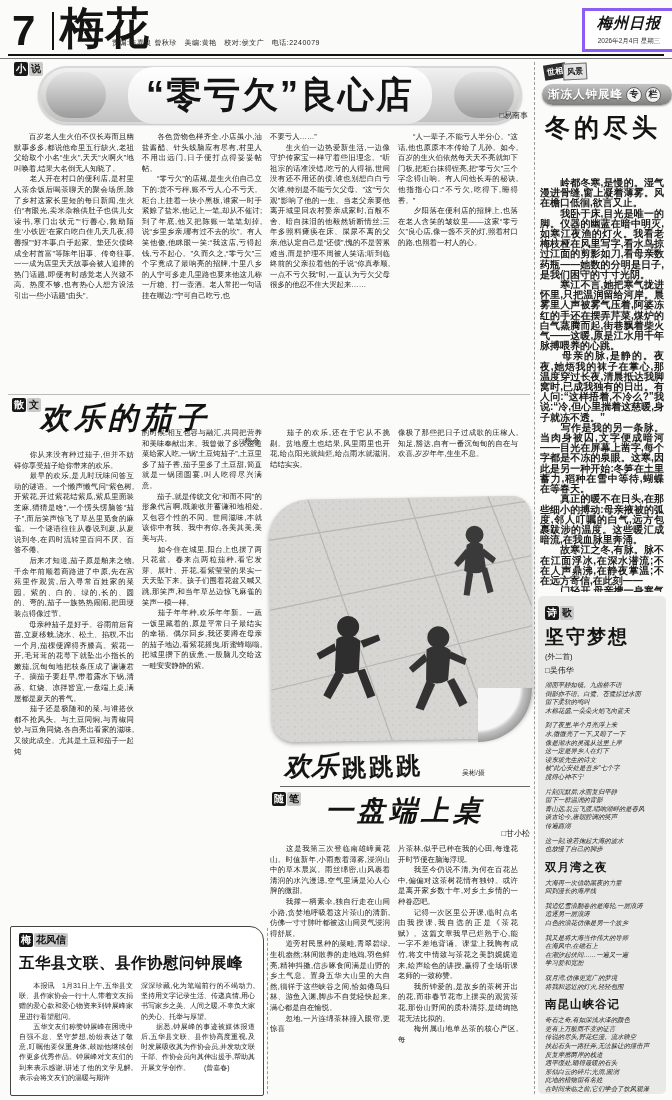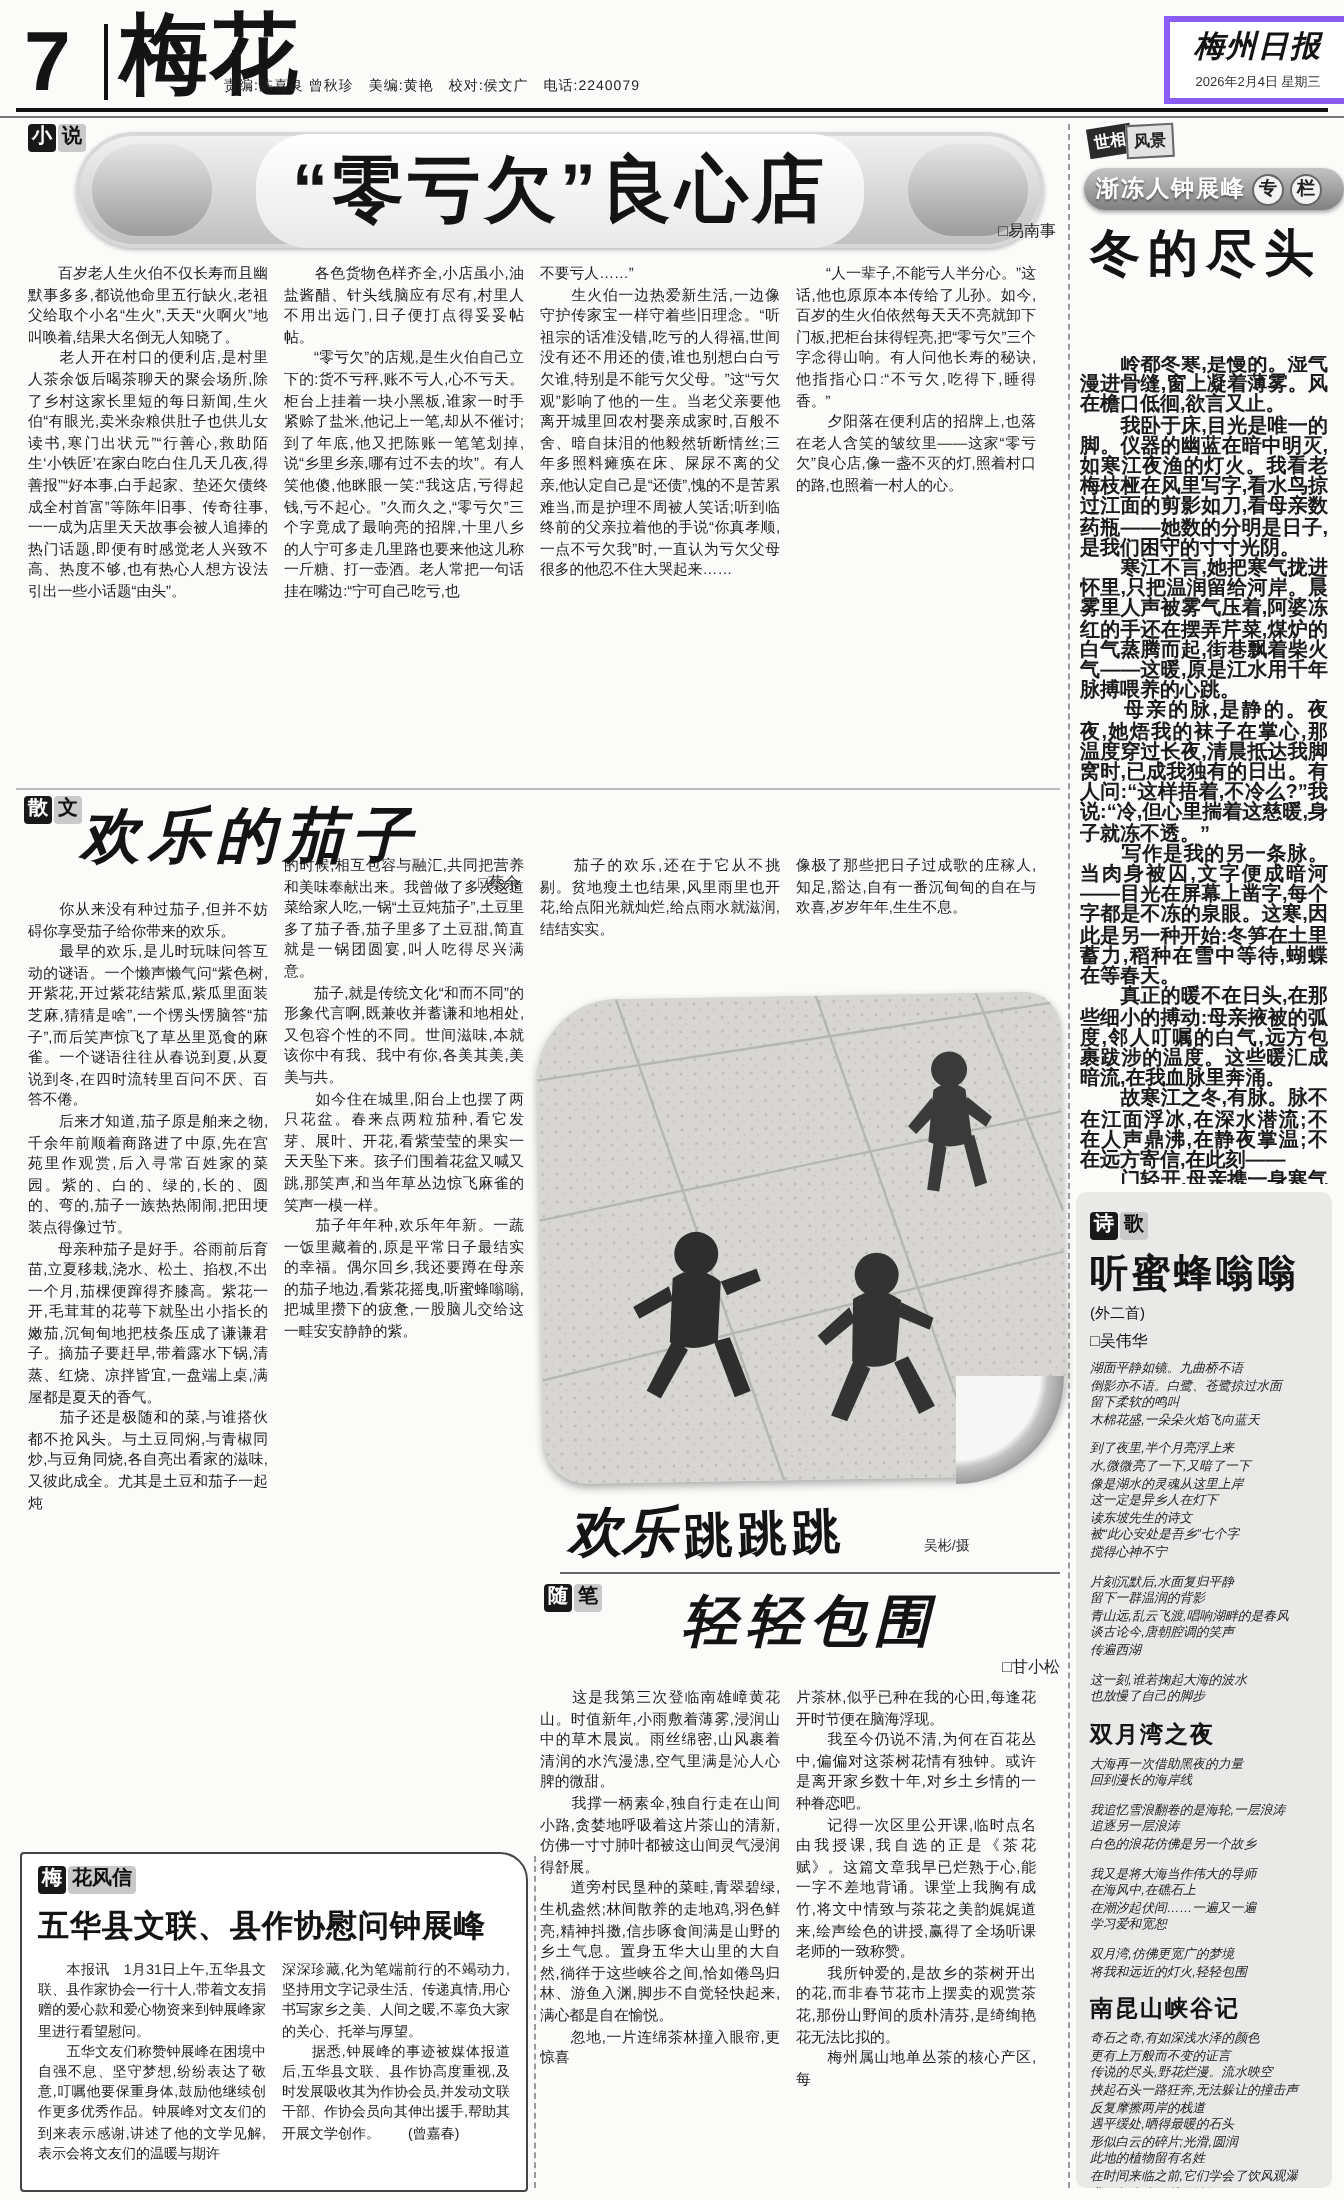--- a/index.html
+++ b/index.html
@@ -177,21 +177,21 @@
     <span class="cap-script">欢乐</span>
     <span class="cap-main">跳跳跳</span>
     <span class="cap-credit" style="margin-left:34px;">吴彬/摄</span>
   </div>
   <div class="abs thinline" style="left:280px;top:786px;width:250px;background:#666;"></div>
 
   <div class="abs tag" style="left:272px;top:792px;">
     <span class="b">随</span>
       <span class="g">笔</span>
   </div>
-  <div class="abs callig" style="left:300px;top:792px;width:210px;text-align:center;font-size:28px;">轻轻包围</div>
+  <div class="abs callig" style="left:300px;top:792px;width:210px;text-align:center;font-size:28px;">一盘端上桌</div>
   <div class="abs author" style="left:450px;top:828px;width:80px;text-align:right;">□甘小松</div>
 
   <div class="abs body-col" style="left:270px;top:844px;width:120px;height:250px;">　　这是我第三次登临南雄嶂黄花山。时值新年,小雨敷着薄雾,浸润山中的草木晨岚。雨丝绵密,山风裹着清润的水汽漫漶,空气里满是沁人心脾的微甜。
 　　我撑一柄素伞,独自行走在山间小路,贪婪地呼吸着这片茶山的清新,仿佛一寸寸肺叶都被这山间灵气浸润得舒展。
 　　道旁村民垦种的菜畦,青翠碧绿,生机盎然;林间散养的走地鸡,羽色鲜亮,精神抖擞,信步啄食间满是山野的乡土气息。置身五华大山里的大自然,徜徉于这些峡谷之间,恰如倦鸟归林、游鱼入渊,脚步不自觉轻快起来,满心都是自在愉悦。
 　　忽地,一片连绵茶林撞入眼帘,更惊喜</div>
   <div class="abs body-col" style="left:398px;top:844px;width:120px;height:250px;">片茶林,似乎已种在我的心田,每逢花开时节便在脑海浮现。
 　　我至今仍说不清,为何在百花丛中,偏偏对这茶树花情有独钟。或许是离开家乡数十年,对乡土乡情的一种眷恋吧。
 　　记得一次区里公开课,临时点名由我授课,我自选的正是《茶花赋》。这篇文章我早已烂熟于心,能一字不差地背诵。课堂上我胸有成竹,将文中情致与茶花之美韵娓娓道来,绘声绘色的讲授,赢得了全场听课老师的一致称赞。
 　　我所钟爱的,是故乡的茶树开出的花,而非春节花市上摆卖的观赏茶花,那份山野间的质朴清芬,是绮绚艳花无法比拟的。
@@ -233,21 +233,21 @@
 　　我摇头,笑。
 　　有她在,这冬便是尽头。
 　　窗外,寒江以大河般温厚的脉搏,以整条河的沉默奔涌,护着一盏灯、一张床,和一对在岁月长河里互为堤岸的母子。
 　　当我的文字在屏幕上亮起——那是冬的尽头,春的初脉。</div>
 
   <div class="abs poempanel" style="left:538px;top:596px;width:128px;height:498px;">
     <div class="tag">
       <span class="b">诗</span>
         <span class="g">歌</span>
     </div>
-    <div class="poem-title">听蜜蜂嗡嗡</div>
+    <div class="poem-title">坚守梦想</div>
     <div class="poem-sub">(外二首)</div>
     <div class="poem-author">□吴伟华</div>
 
     <div class="stanza">湖面平静如镜。九曲桥不语
 倒影亦不语。白鹭、苍鹭掠过水面
 留下柔软的鸣叫
 木棉花盛,一朵朵火焰飞向蓝天</div>
     <div class="stanza">到了夜里,半个月亮浮上来
 水,微微亮了一下,又暗了一下
 像是湖水的灵魂从这里上岸

